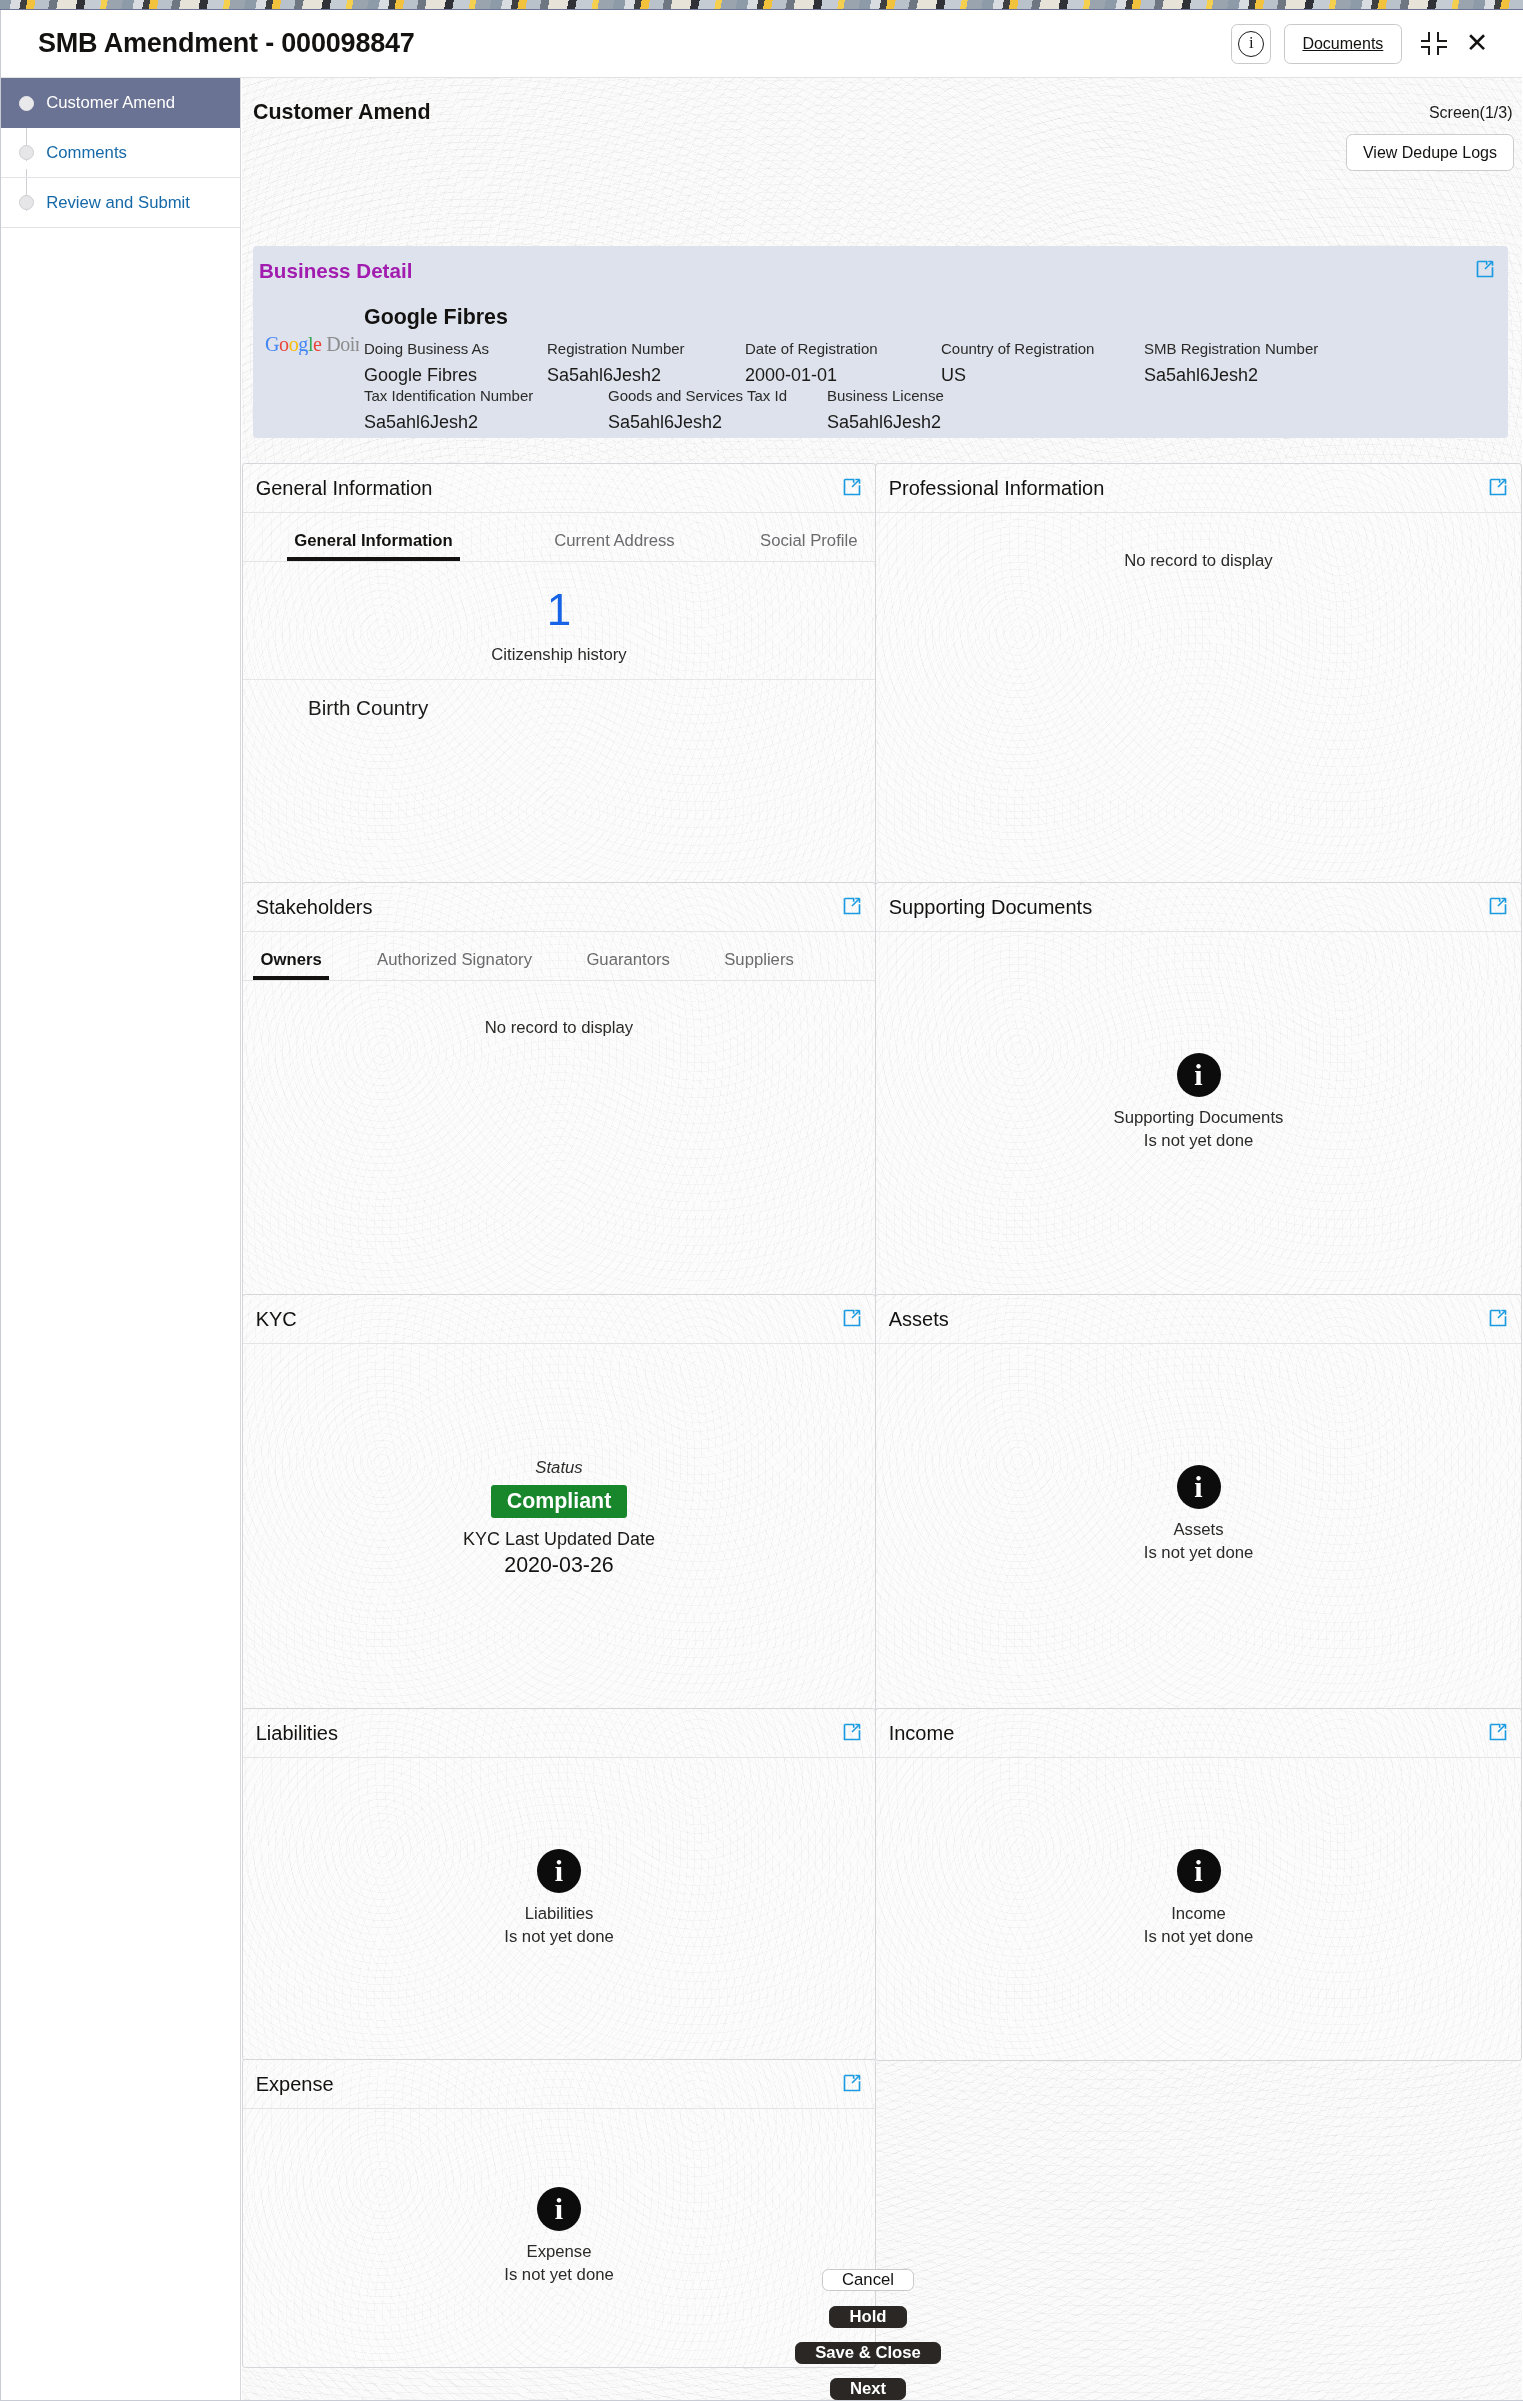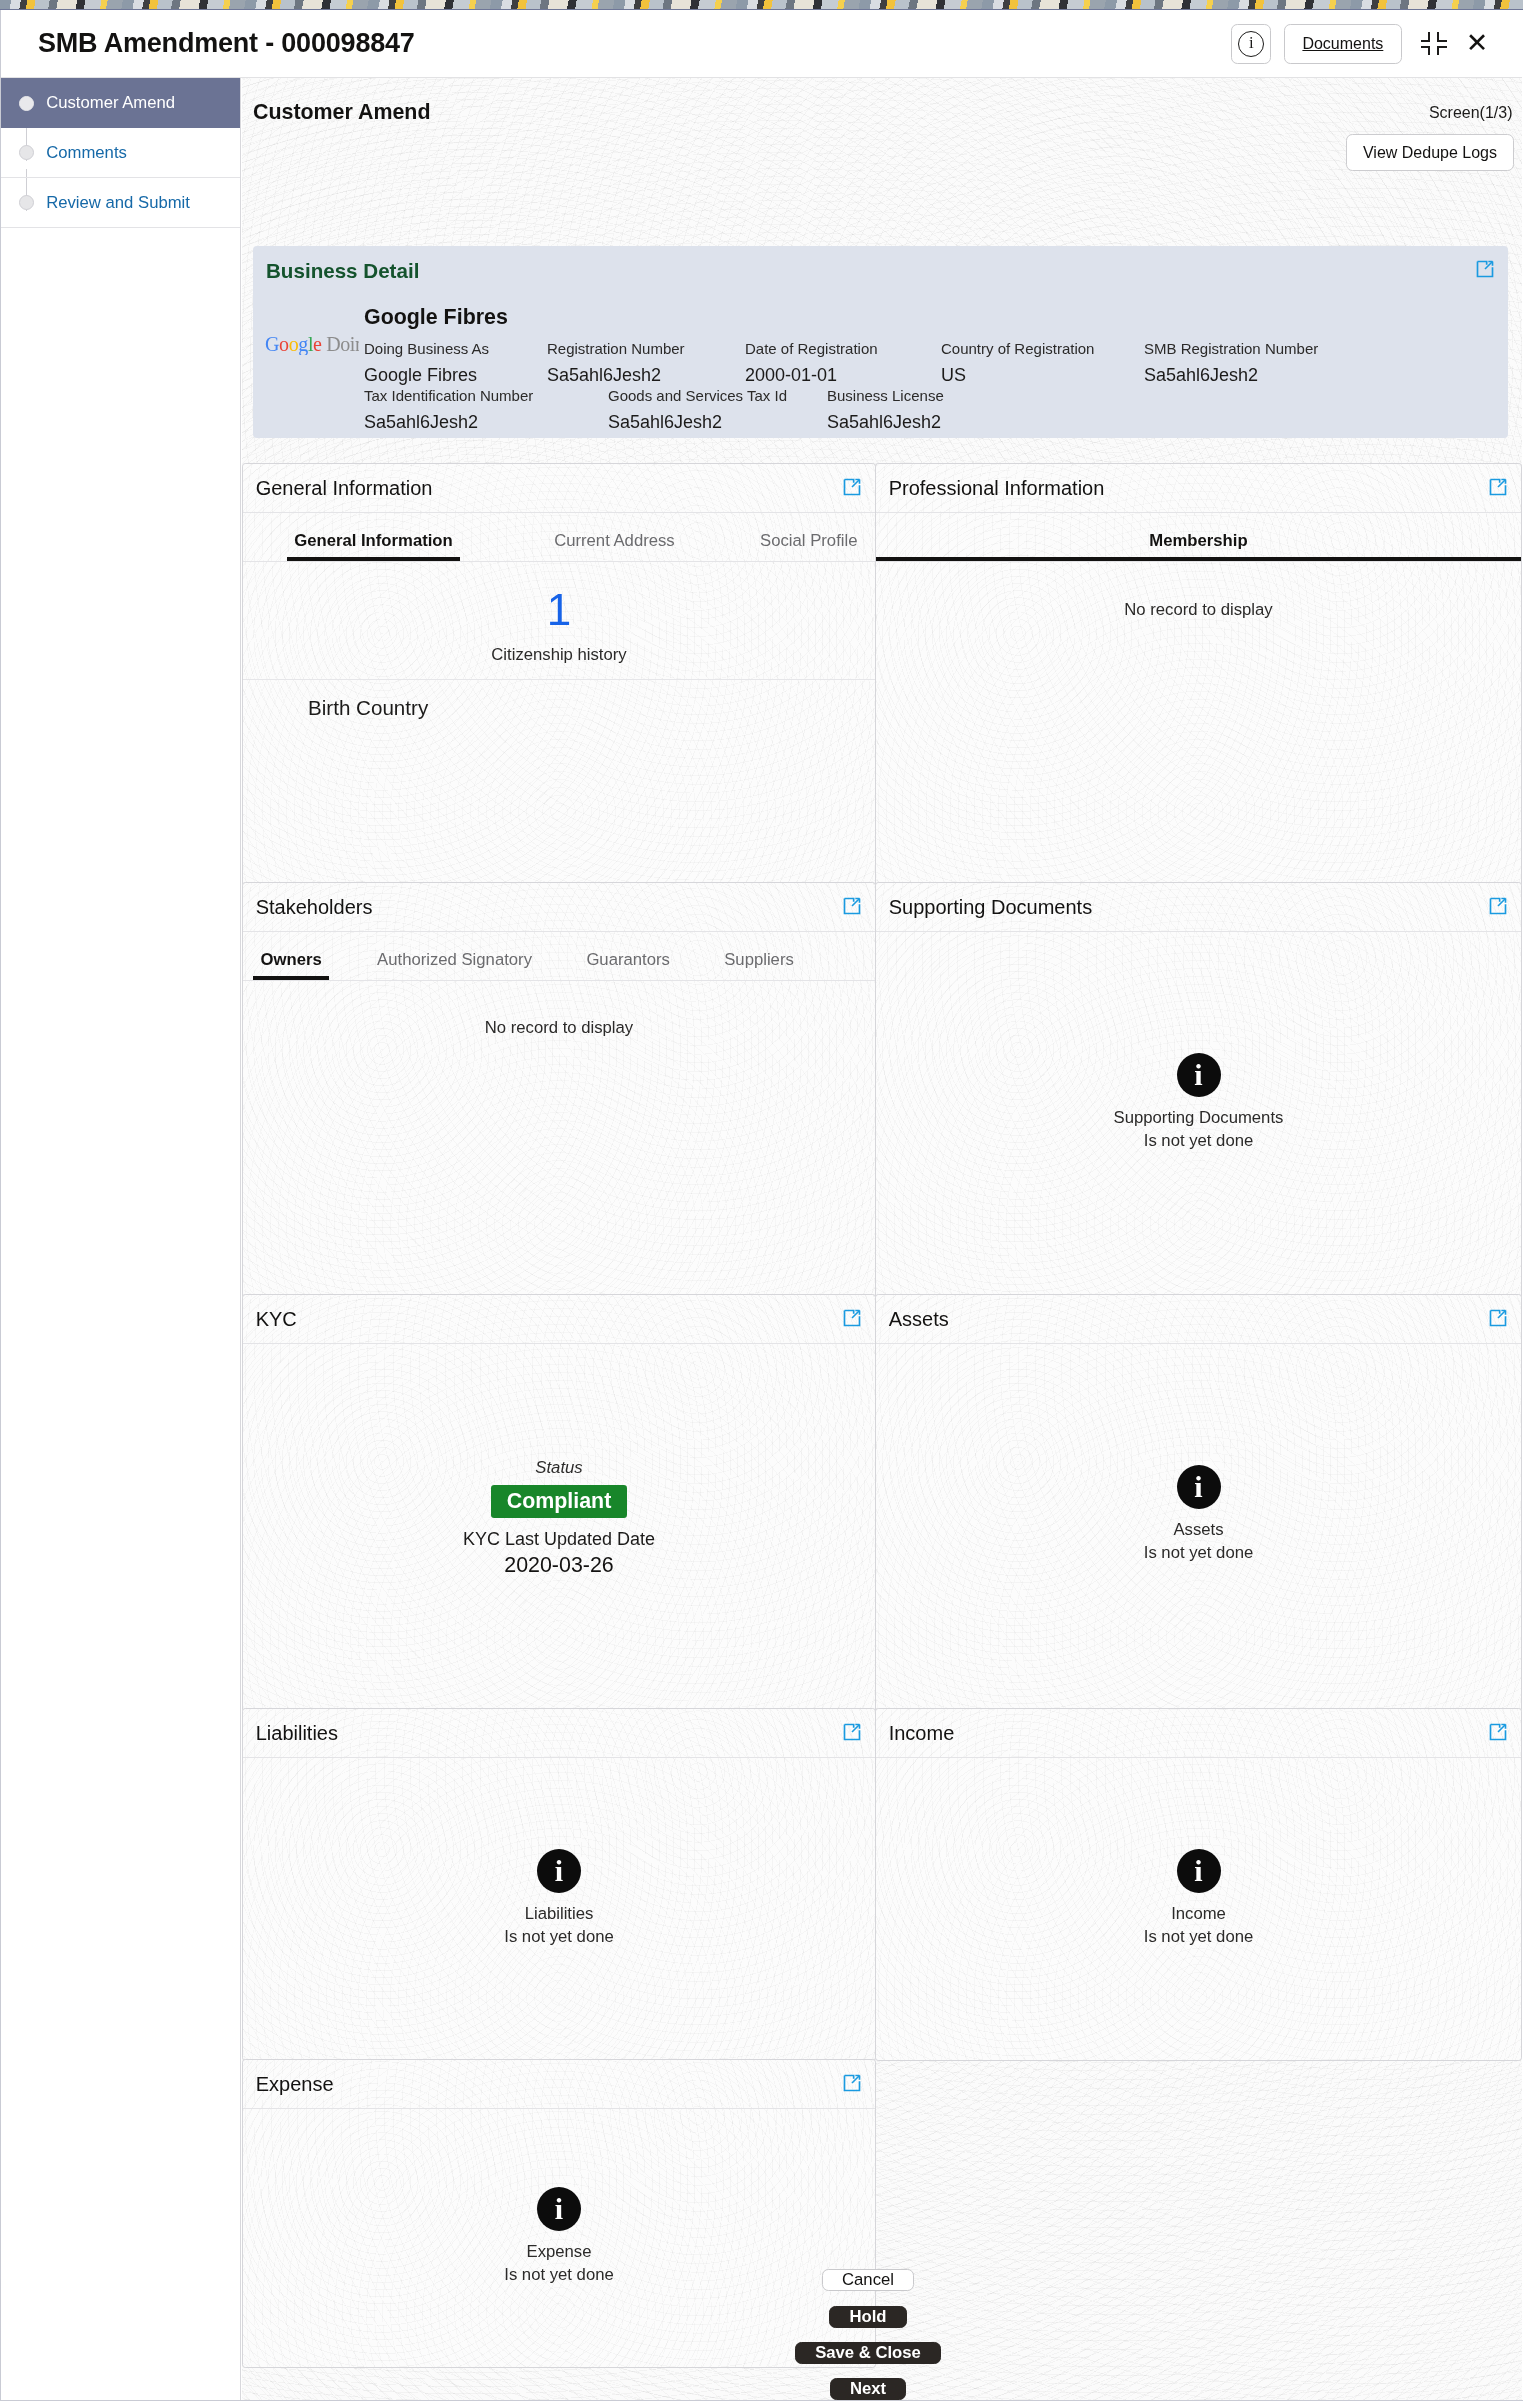--- a/index.html
+++ b/index.html
@@ -140,21 +140,21 @@
     height:37px; padding:0 16px; border:0.8px solid #cccccf; border-radius:6.4px;
     background:#fff; font-size:16px; color:#131211; cursor:pointer;
     font-family:"Liberation Sans",sans-serif;
   }
 
   
   .biz{
     position:absolute; left:11px; top:168px; width:1255px; height:192px;
     background:#dde2ec; border-radius:4px;
   }
-  .biz h3{ position:absolute; left:13px; top:12.7px; font-size:20.6px; font-weight:700; color:#14532d;}
+  .biz h3{ position:absolute; left:6px; top:12.7px; font-size:20.6px; font-weight:700; color:#a21caf;}
   .biz .edit{ position:absolute; right:12.7px; top:12.7px; }
   .biz .logo{
     position:absolute; left:12px; top:87px; width:94px; height:22px;
     overflow:hidden; white-space:nowrap; font-size:20px; letter-spacing:-0.4px;
     font-family:"Liberation Serif",serif;
   }
   .biz .co-name{
     position:absolute; left:111px; top:59px; font-size:21.4px; font-weight:700; color:#131211;
   }
   .fld{ position:absolute; }
@@ -370,23 +370,20 @@
         <div class="card-head">
           <span class="ttl">Professional Information</span>
           <span class="edit">
             <svg class="edit-icon" viewBox="0 0 24 24" fill="none" stroke="#1a9ae0" stroke-width="2">
               <path d="M3 3h11v4M3 3v18h18V10"></path>
                 <path d="M21 3l-9 9"></path>
                 <path d="M21 3h-5M21 3v5"></path>
             </svg>
           </span>
         </div>
-        <div class="tabs" style="justify-content:center;overflow:hidden;">
-          <span class="tab full active">Membership</span>
-        </div>
         <div class="card-body" style="padding-top:38px;">
           <div class="center-txt">No record to display</div>
         </div>
       </div>
 
       <div class="card" style="left:0px; top:804px; width:634px; height:419px;">
         <div class="pat"></div>
         <div class="card-head">
           <span class="ttl">Stakeholders</span>
           <span class="edit">

